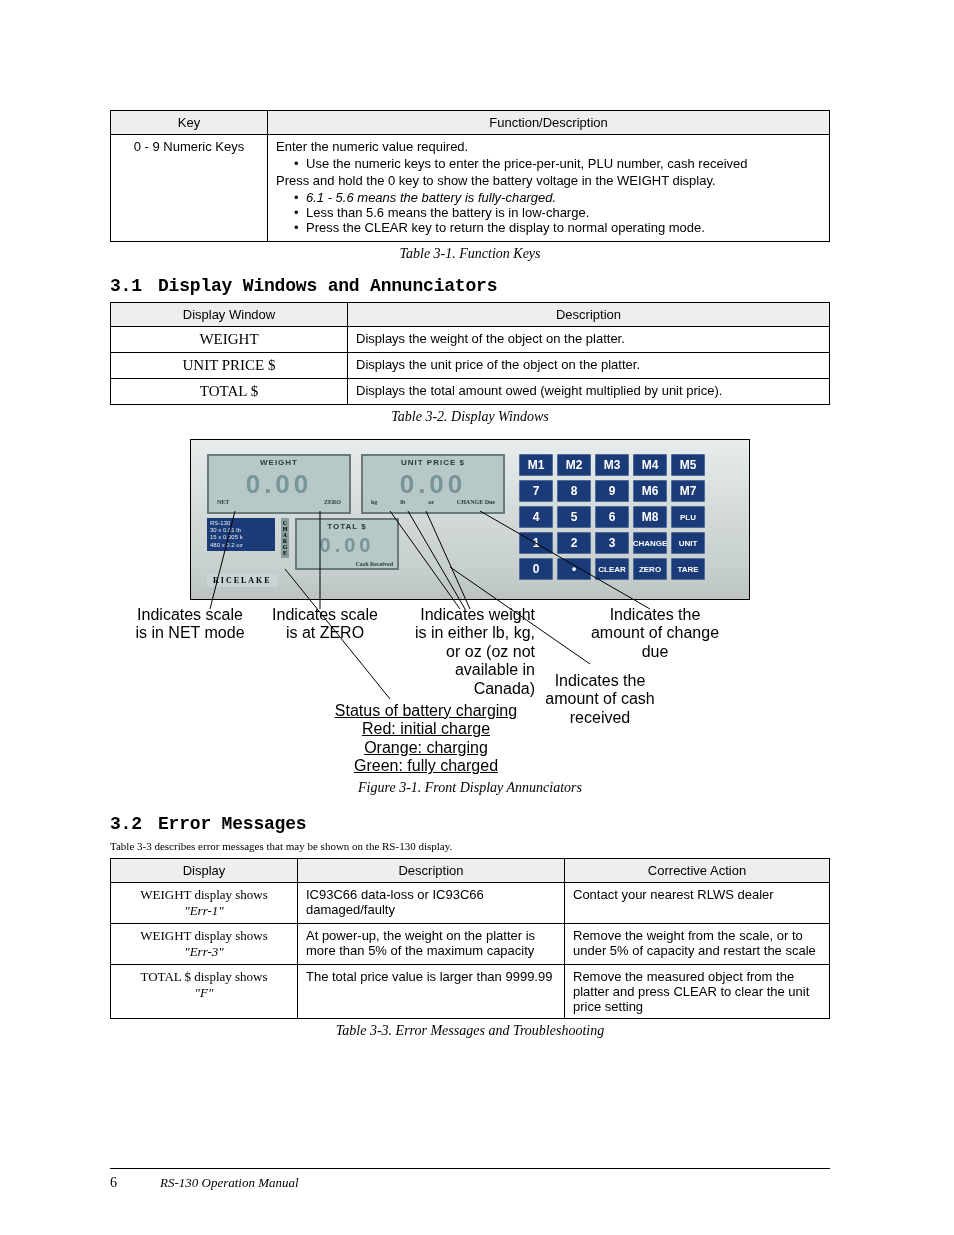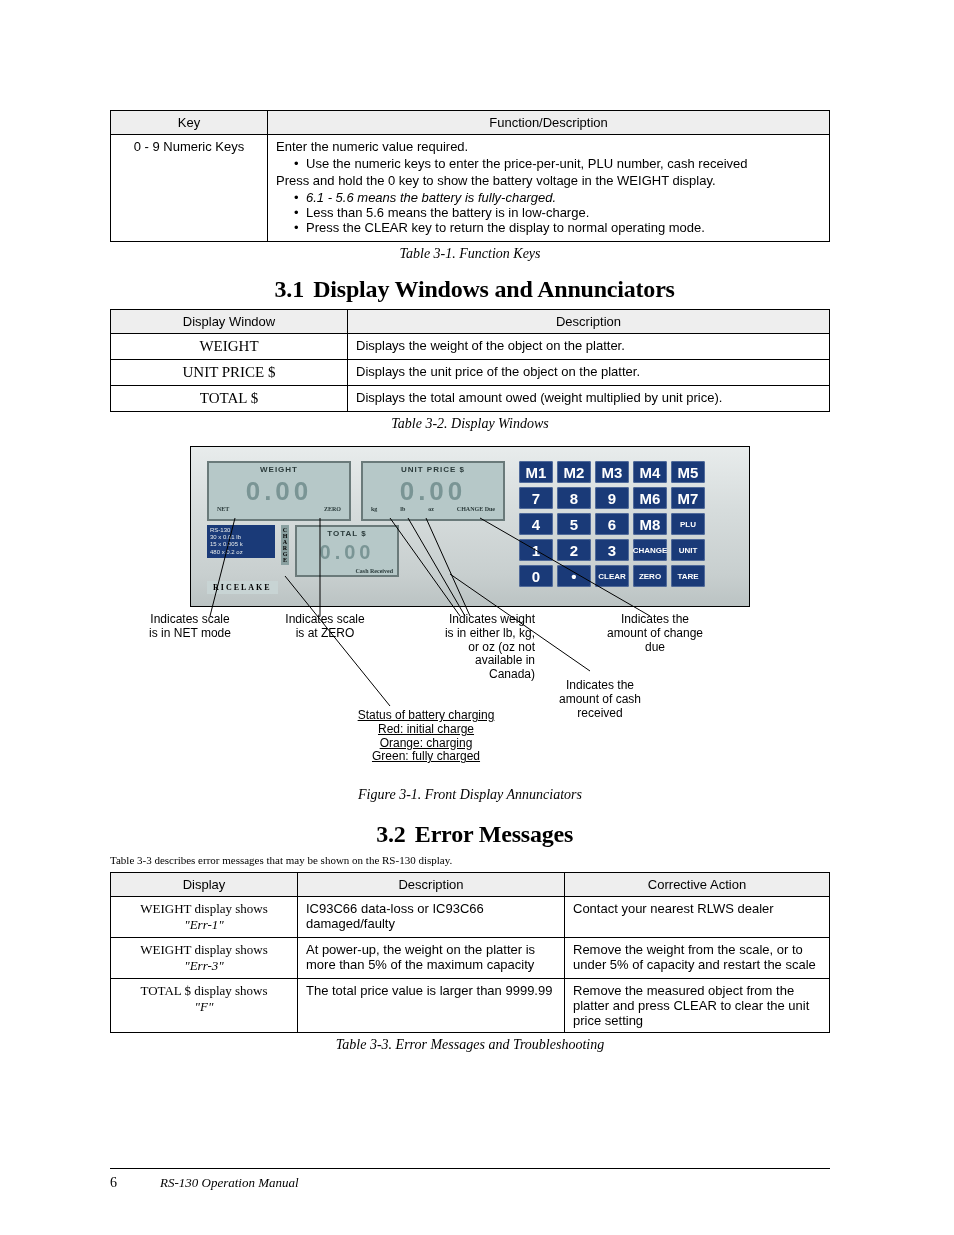--- a/index.html
+++ b/index.html
@@ -34,26 +34,25 @@
     text-align: center;
   }
   .caption {
     font-family: "Times New Roman", Times, serif;
     font-style: italic;
     text-align: center;
     font-size: 14px;
     margin: 4px 0 14px 0;
   }
   .section-heading {
-    font-family: Liberation Serif, serif;
+    font-family: Liberation Mono, monospace;
     font-weight: 900;
-    font-size: 24px;
+    font-size: 18px;
     margin: 10px 0 6px 0;
     letter-spacing: -0.2px;
-    text-align: center;
   }
   .section-heading .num {
     display: inline-block;
     width: 48px;
   }
   .body-text {
     font-family: "Times New Roman", Times, serif;
     font-size: 11px;
     margin: 2px 0 6px 0;
   }
@@ -183,36 +182,36 @@
     display: grid;
     grid-template-columns: repeat(5, 34px);
     grid-auto-rows: 22px;
     gap: 4px;
   }
   .key {
     background: #1a3a78;
     color: #fff;
     font-family: Arial, sans-serif;
     font-weight: bold;
-    font-size: 15px;
+    font-size: 12px;
     display: flex;
     align-items: center;
     justify-content: center;
     border-radius: 2px;
     box-shadow: inset 0 0 0 1px #506a9a;
   }
   .key.small { font-size: 8px; }
   .callouts {
     position: relative;
     margin-top: 10px;
   }
   .callout {
     position: absolute;
     font-family: Arial, Helvetica, sans-serif;
-    font-size: 12px;
+    font-size: 16px;
     text-align: center;
     line-height: 1.15;
   }
   svg.lines {
     position: absolute;
     left: 0;
     top: 0;
     pointer-events: none;
   }
   .footer {

